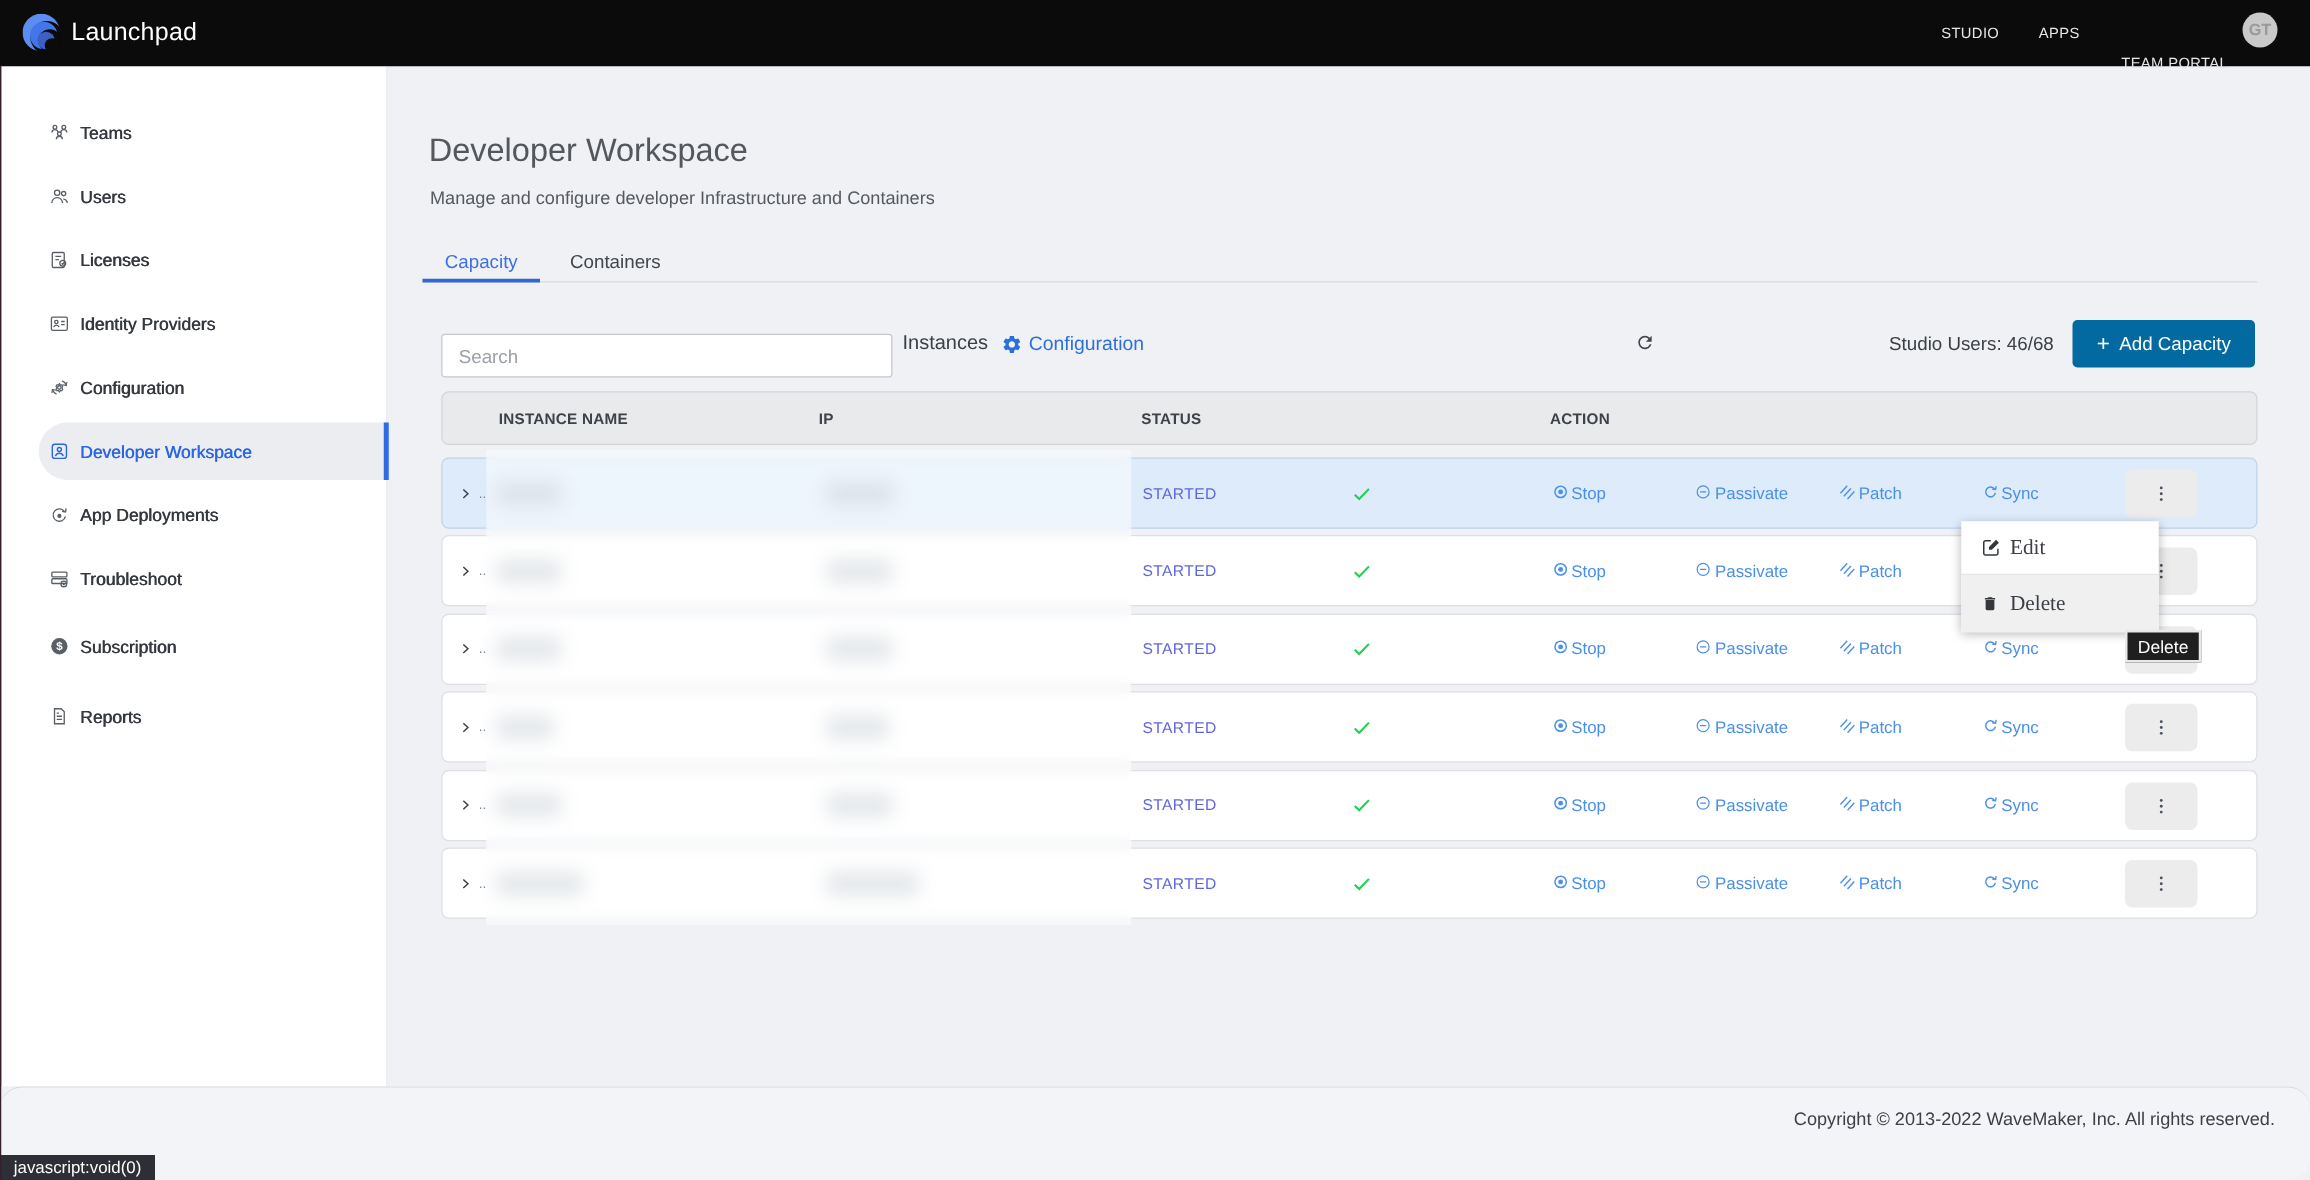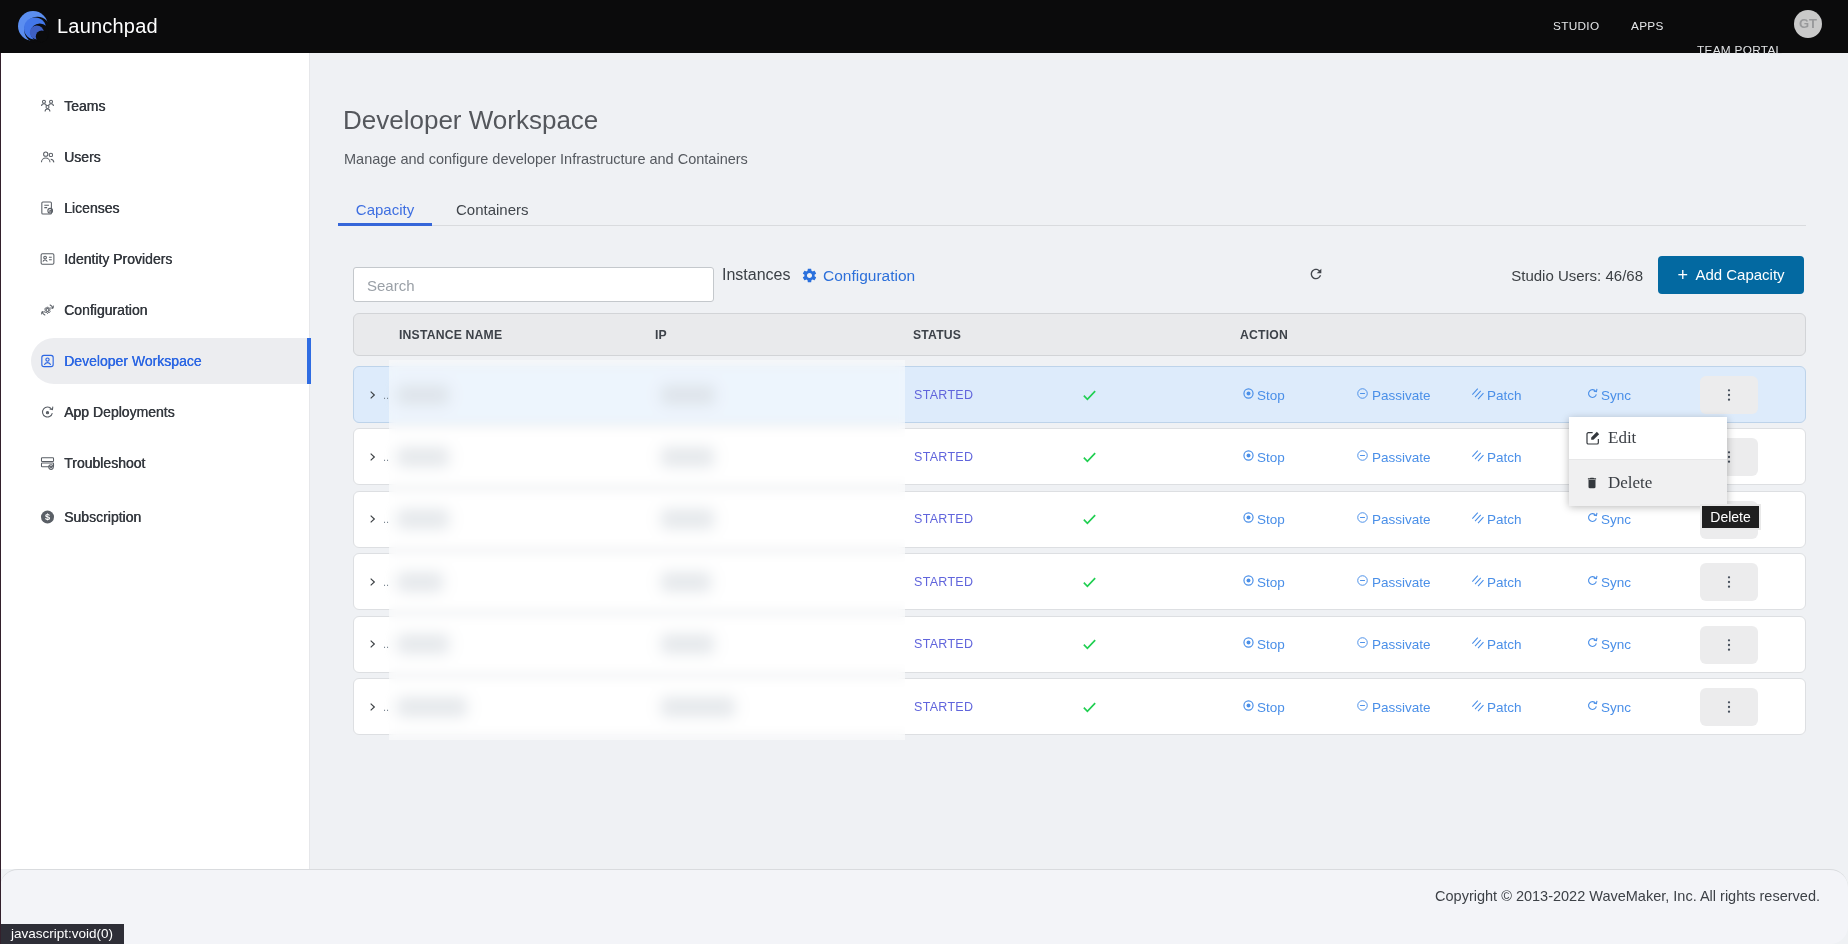--- a/index.html
+++ b/index.html
@@ -181,20 +181,27 @@
         </svg></span>
       <span class="lbl">Troubleshoot</span>
     </div>
     <div class="sitem" style="top: 441px;">
       <span class="icon"><svg viewBox="0 0 24 24">
           <circle cx="12" cy="12" r="9.2" fill="currentColor"></circle>
           <text x="12" y="16.6" text-anchor="middle" font-family="Liberation Sans" font-size="13" font-weight="bold" fill="#fff">$</text>
         </svg></span>
       <span class="lbl">Subscription</span>
     </div>
+    <div class="sitem" style="top: 497px;">
+      <span class="icon"><svg viewBox="0 0 24 24" fill="none" stroke="currentColor" stroke-width="1.5">
+          <path d="M6.5 3.5h7.5l3.5 3.5v13.5h-11z"></path>
+          <path d="M9 12h6M9 15.5h6M9 8.5h2.5"></path>
+        </svg></span>
+      <span class="lbl">Reports</span>
+    </div>
   </div>
 
 <div id="h1">Developer Workspace</div>
 <div id="sub">Manage and configure developer Infrastructure and Containers</div>
 <div id="tabline"></div>
 <div id="tabcap">Capacity</div>
 <div id="tabcon">Containers</div>
 <div id="tabul"></div>
 
 <div id="search">

